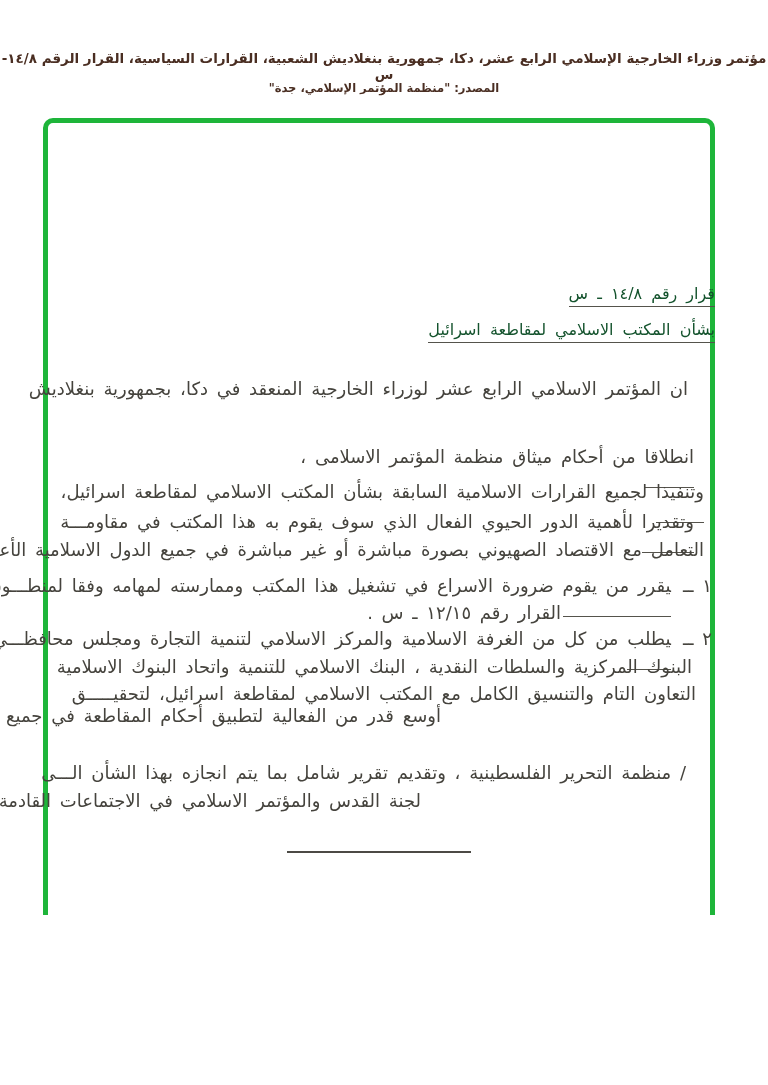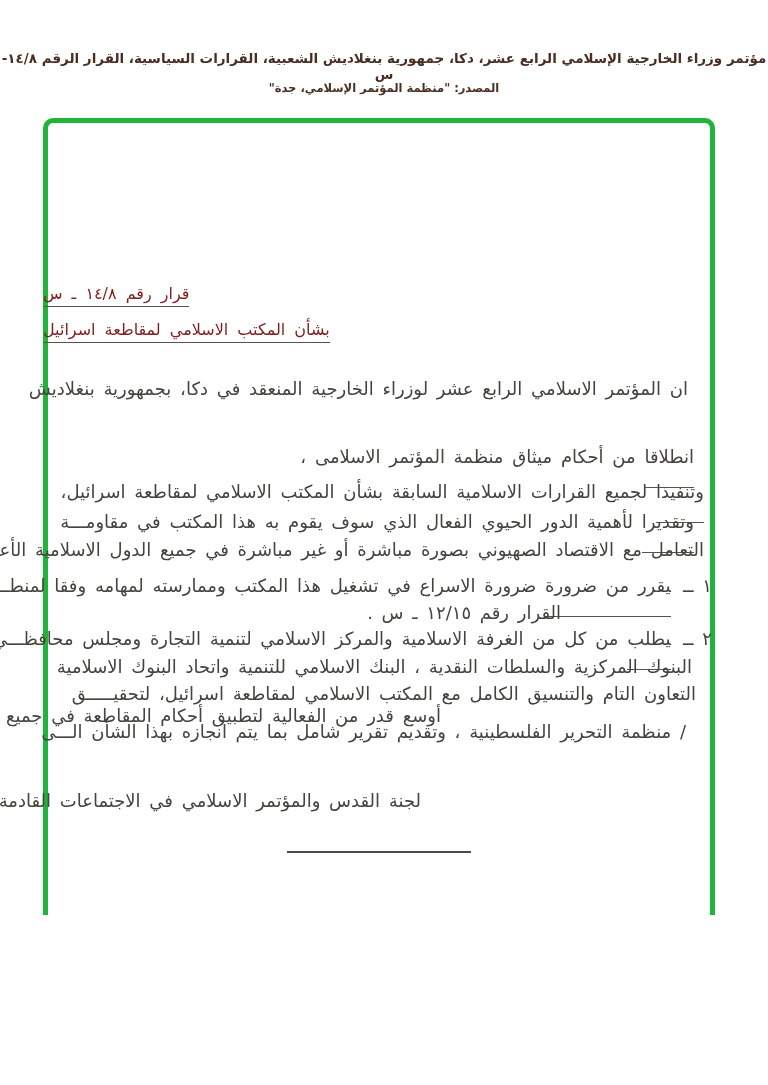--- a/index.html
+++ b/index.html
@@ -36,22 +36,22 @@
     position:absolute;
     white-space:nowrap;
     direction:rtl;
     font-size:18px;
     color:#45433d;
     word-spacing:3px;
     letter-spacing:0.2px;
   }
   .tline{
     position:absolute; left:43px; width:672px;
-    text-align:left; direction:rtl;
-    font-size:16px; color:#7f1d1d;
+    text-align:right; direction:rtl;
+    font-size:16px; color:#14532d;
     word-spacing:4px; letter-spacing:0.6px;
   }
   .tl-u{ border-bottom:1px solid #55534c; padding-bottom:3px; }
   .ul{ border-bottom:1px solid #55534c; padding-bottom:20px; }
   .num{ margin-left:12px; }
   .rule{
     position:absolute; top:851px; left:287px;
     width:184px; height:2px; background:#4c4a45;
   }
 </style>
@@ -70,26 +70,26 @@
 
   <div class="ln" style="top:378px; right:80px"><span>ان المؤتمر الاسلامي الرابع عشر لوزراء الخارجية المنعقد في دكا، بجمهورية بنغلاديش</span></div>
 
   <div class="ln" style="top:446px; right:74px"><span class="ul">انطلاقا</span><span> من أحكام ميثاق منظمة المؤتمر الاسلامى ،</span></div>
 
   <div class="ln" style="top:481px; right:64px"><span class="ul">وتنفيذا</span><span> لجميع القرارات الاسلامية السابقة بشأن المكتب الاسلامي لمقاطعة اسرائيل،</span></div>
 
   <div class="ln" style="top:511px; right:74px"><span class="ul">وتقديرا</span><span> لأهمية الدور الحيوي الفعال الذي سوف يقوم به هذا المكتب في مقاومـــة</span></div>
   <div class="ln" style="top:539px; right:64px"><span>التعامل مع الاقتصاد الصهيوني بصورة مباشرة أو غير مباشرة في جميع الدول الاسلامية الأعضاء .</span></div>
 
-  <div class="ln" style="top:575px; right:56px"><span class="num">١ ــ</span><span class="ul">يقرر من ضرورة</span><span> ضرورة الاسراع في تشغيل هذا المكتب وممارسته لمهامه وفقا لمنطـــوق</span></div>
+  <div class="ln" style="top:575px; right:56px"><span class="num">١ ــ</span><span class="ul">يقرر من يقوم</span><span> ضرورة الاسراع في تشغيل هذا المكتب وممارسته لمهامه وفقا لمنطـــوق</span></div>
   <div class="ln" style="top:602px; right:207px"><span>القرار رقم ١٢/١٥ ـ س .</span></div>
 
   <div class="ln" style="top:628px; right:56px"><span class="num">٢ ــ</span><span class="ul">يطلب</span><span> من كل من الغرفة الاسلامية والمركز الاسلامي لتنمية التجارة ومجلس محافظـــي</span></div>
   <div class="ln" style="top:683px; right:72px"><span>التعاون التام والتنسيق الكامل مع المكتب الاسلامي لمقاطعة اسرائيل، لتحقيـــــق</span></div>
   <div class="ln" style="top:656px; right:76px"><span>البنوك المركزية والسلطات النقدية ، البنك الاسلامي للتنمية واتحاد البنوك الاسلامية</span></div>
   <div class="ln" style="top:705px; right:327px"><span>أوسع قدر من الفعالية لتطبيق أحكام المقاطعة في جميع الدول الاسلامية .</span></div>
 
-  <div class="ln" style="top:721px; right:82px"><span>/ منظمة التحرير الفلسطينية ، وتقديم تقرير شامل بما يتم انجازه بهذا الشأن الـــى</span></div>
+  <div class="ln" style="top:762px; right:82px"><span>/ منظمة التحرير الفلسطينية ، وتقديم تقرير شامل بما يتم انجازه بهذا الشأن الـــى</span></div>
   <div class="ln" style="top:790px; right:347px"><span>لجنة القدس والمؤتمر الاسلامي في الاجتماعات القادمة .</span></div>
 
   <div class="rule"></div>
 
 </div>
 
 </body></html>

